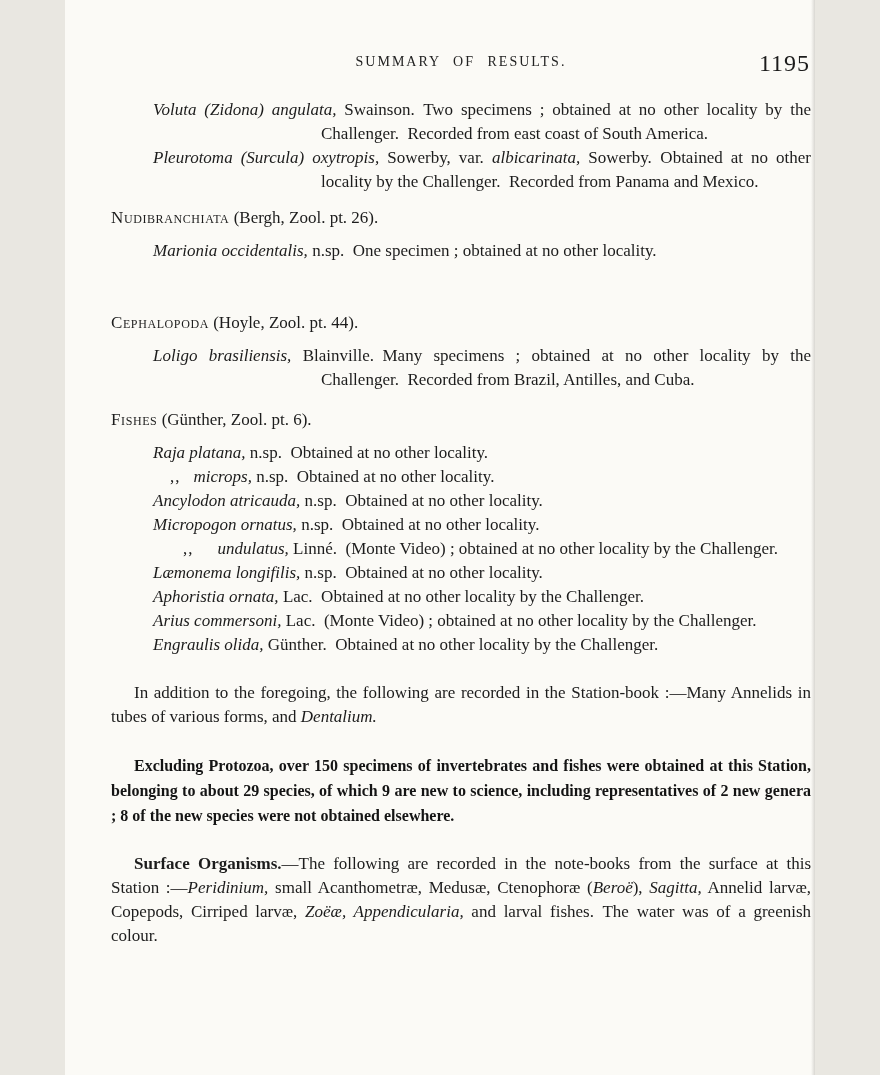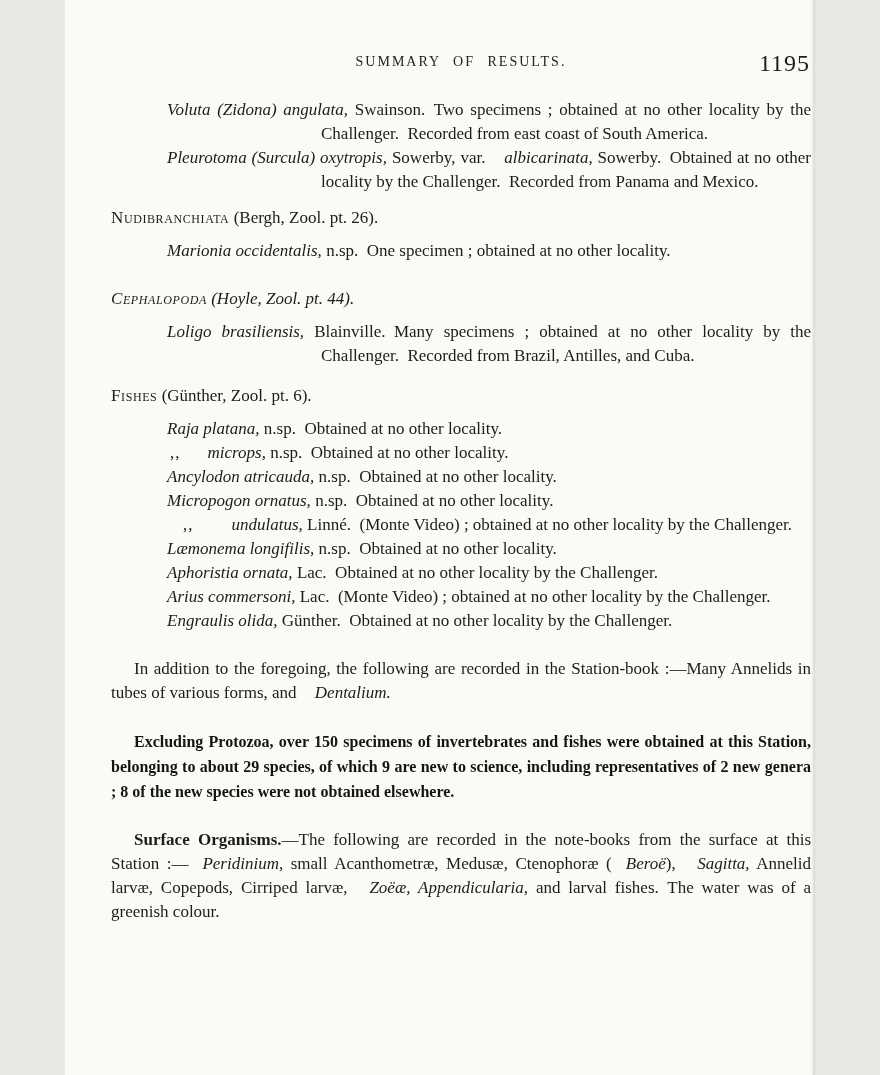--- a/index.html
+++ b/index.html
@@ -31,25 +31,25 @@
   }
   .content {
     position:absolute; left:46px; top:98px; width:700px;
     font-size:17px; line-height:24px;
     text-align:justify;
   }
   p.entry { padding-left:210px; text-indent:-168px; margin:0; }
   p.entry.ditto1 { text-indent:-151px; }
   p.entry.ditto2 { text-indent:-138px; }
   p.heading { margin:12px 0 9px; padding-left:0; text-indent:0; }
-  p.heading.mt-lg { margin-top:24px;font-style:italic; }
+  p.heading.mt-lg { margin-top:48px; }
   p.heading.mt-md { margin-top:16px; }
   p.para { margin:24px 0 0; text-indent:23px; }
   p.para.bold { font-weight:bold; font-size:16px; line-height:25px; color:#141414; }
-  .seg-i { font-style:italic;margin-left:14px; }
+  .seg-i { font-style:italic; }
   .seg-b { font-weight:bold; }
   .seg-sc { font-variant:small-caps; letter-spacing:0.6px; }
   .seg-d { letter-spacing:1px; }
   p.entry.ditto1 .seg-d { padding-right:13px; }
   p.entry.ditto2 .seg-d { padding-right:24px; }
   .margin-note {
     position:absolute; left:754px; width:118px;
     font-size:11px; line-height:13.5px;
     font-variant:small-caps; letter-spacing:0.4px;
     color:#2b2b2b;

